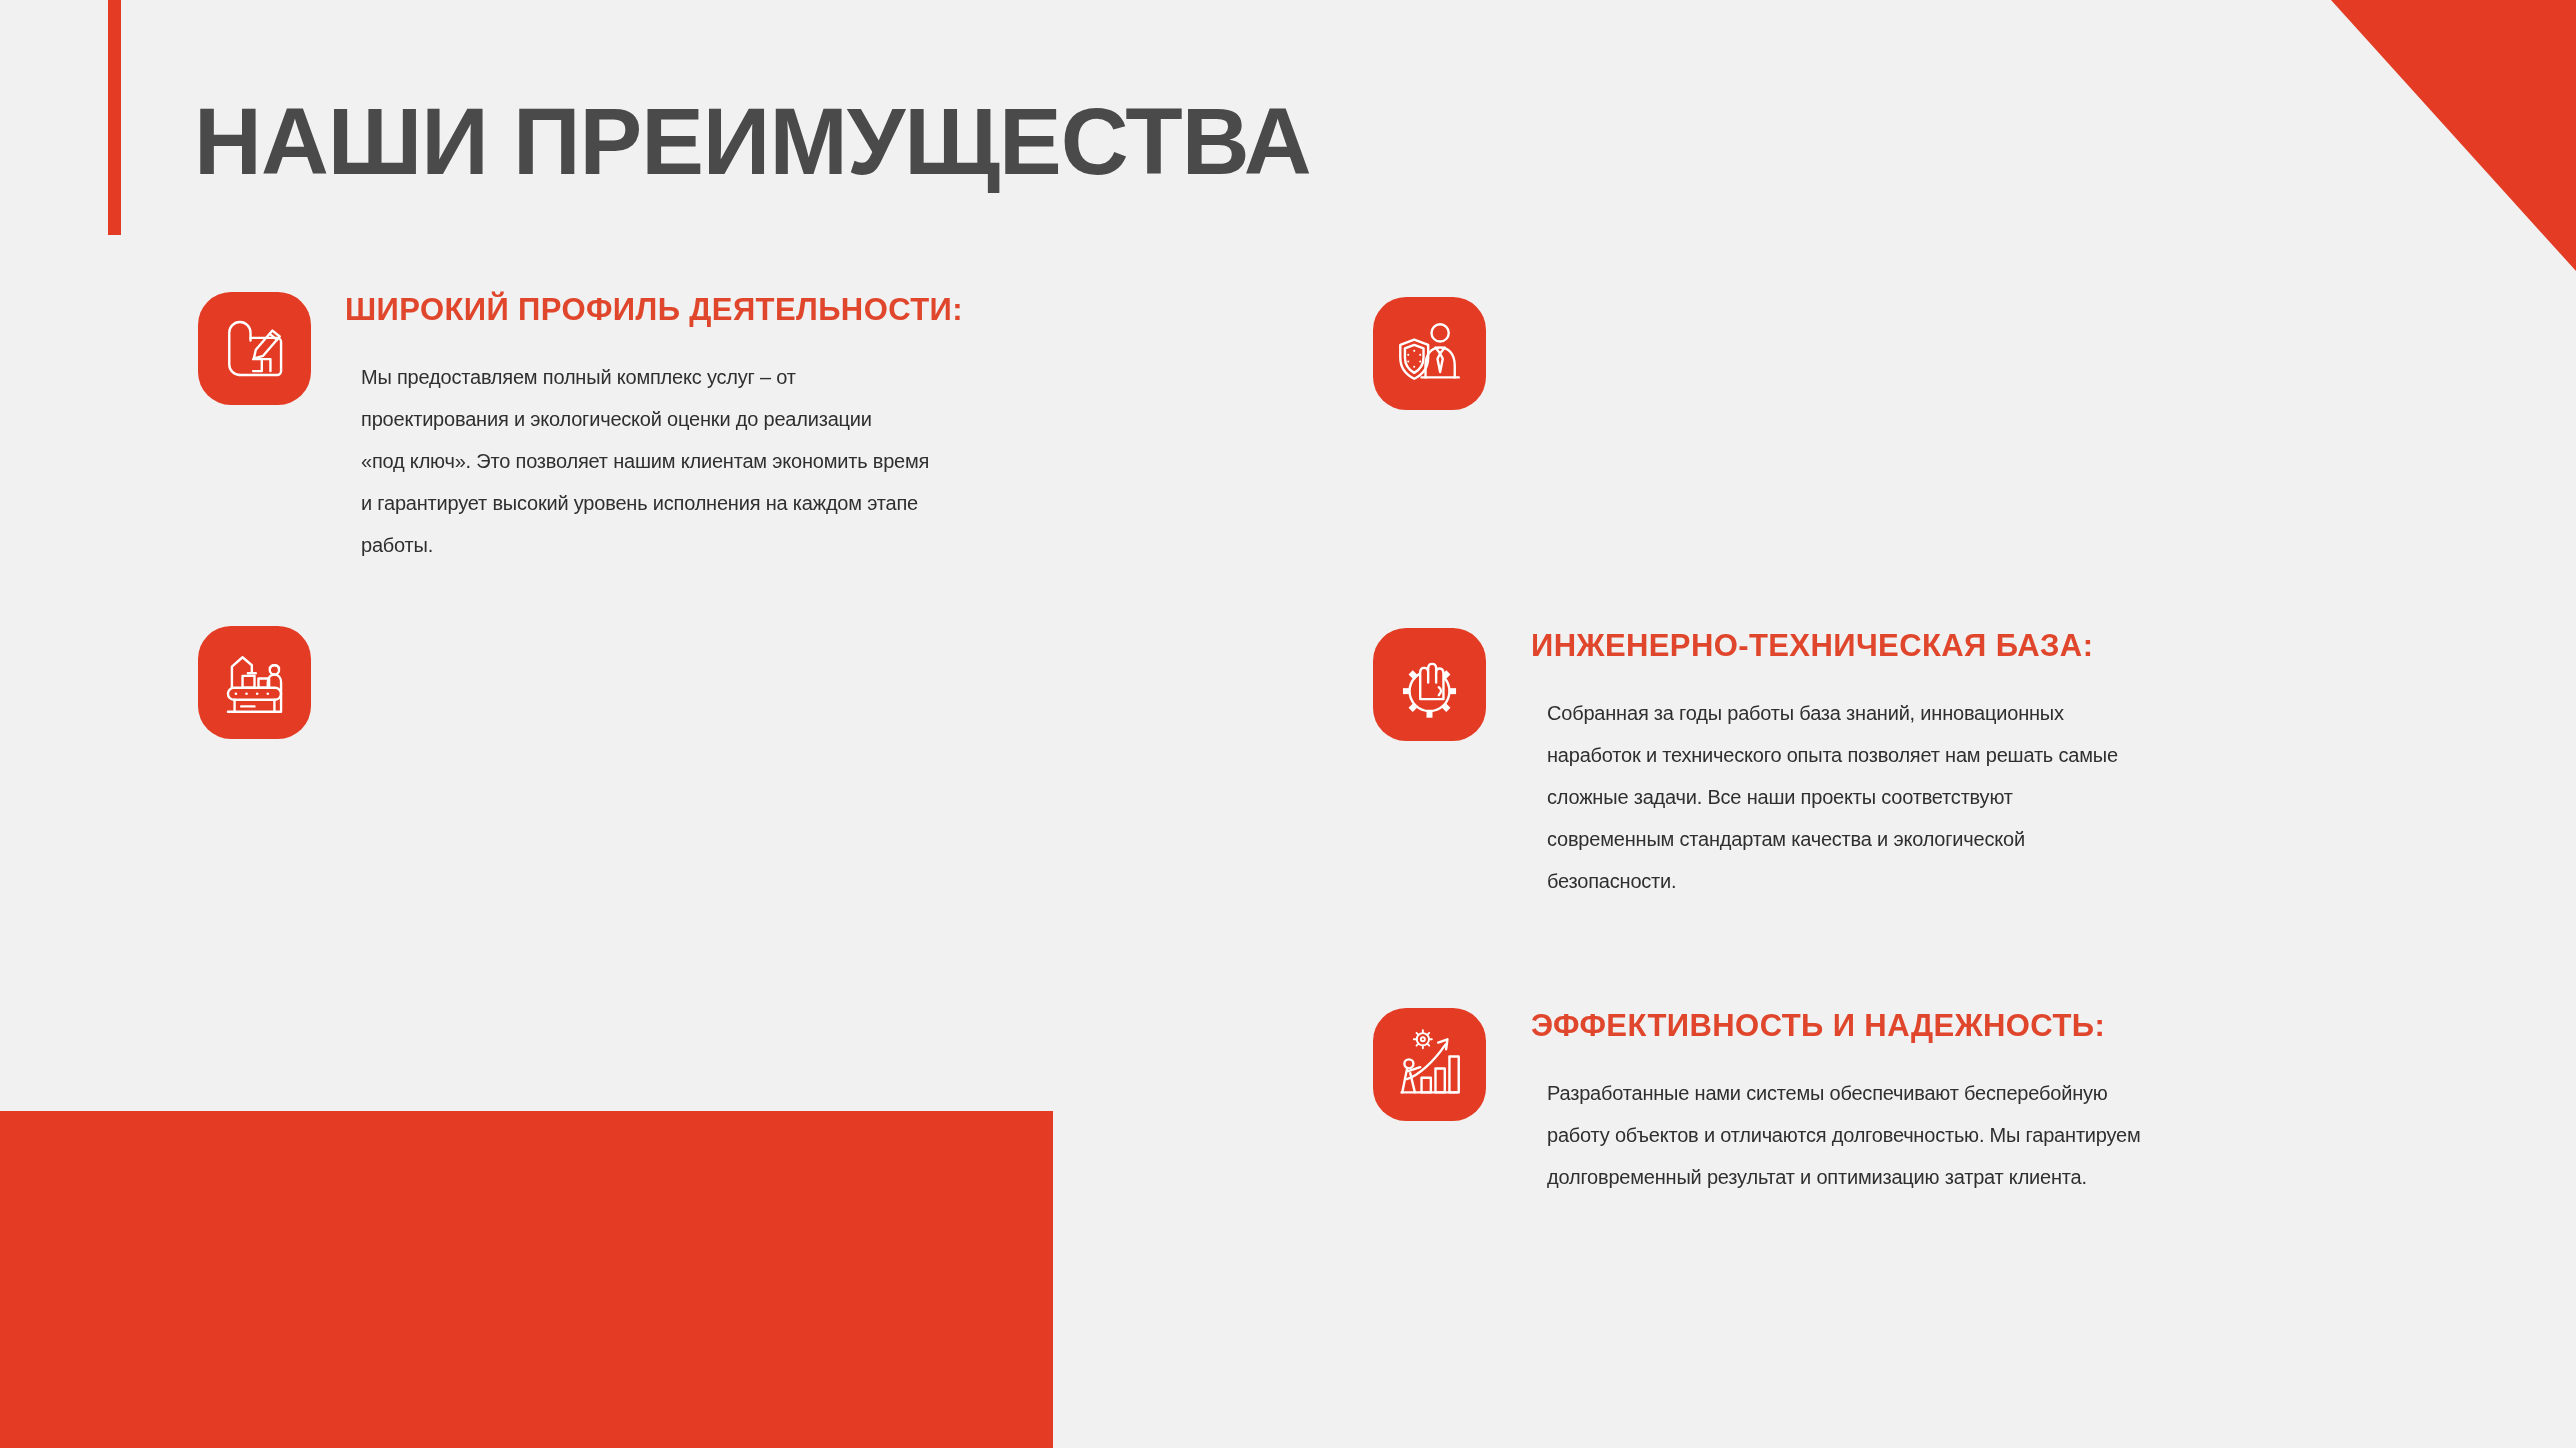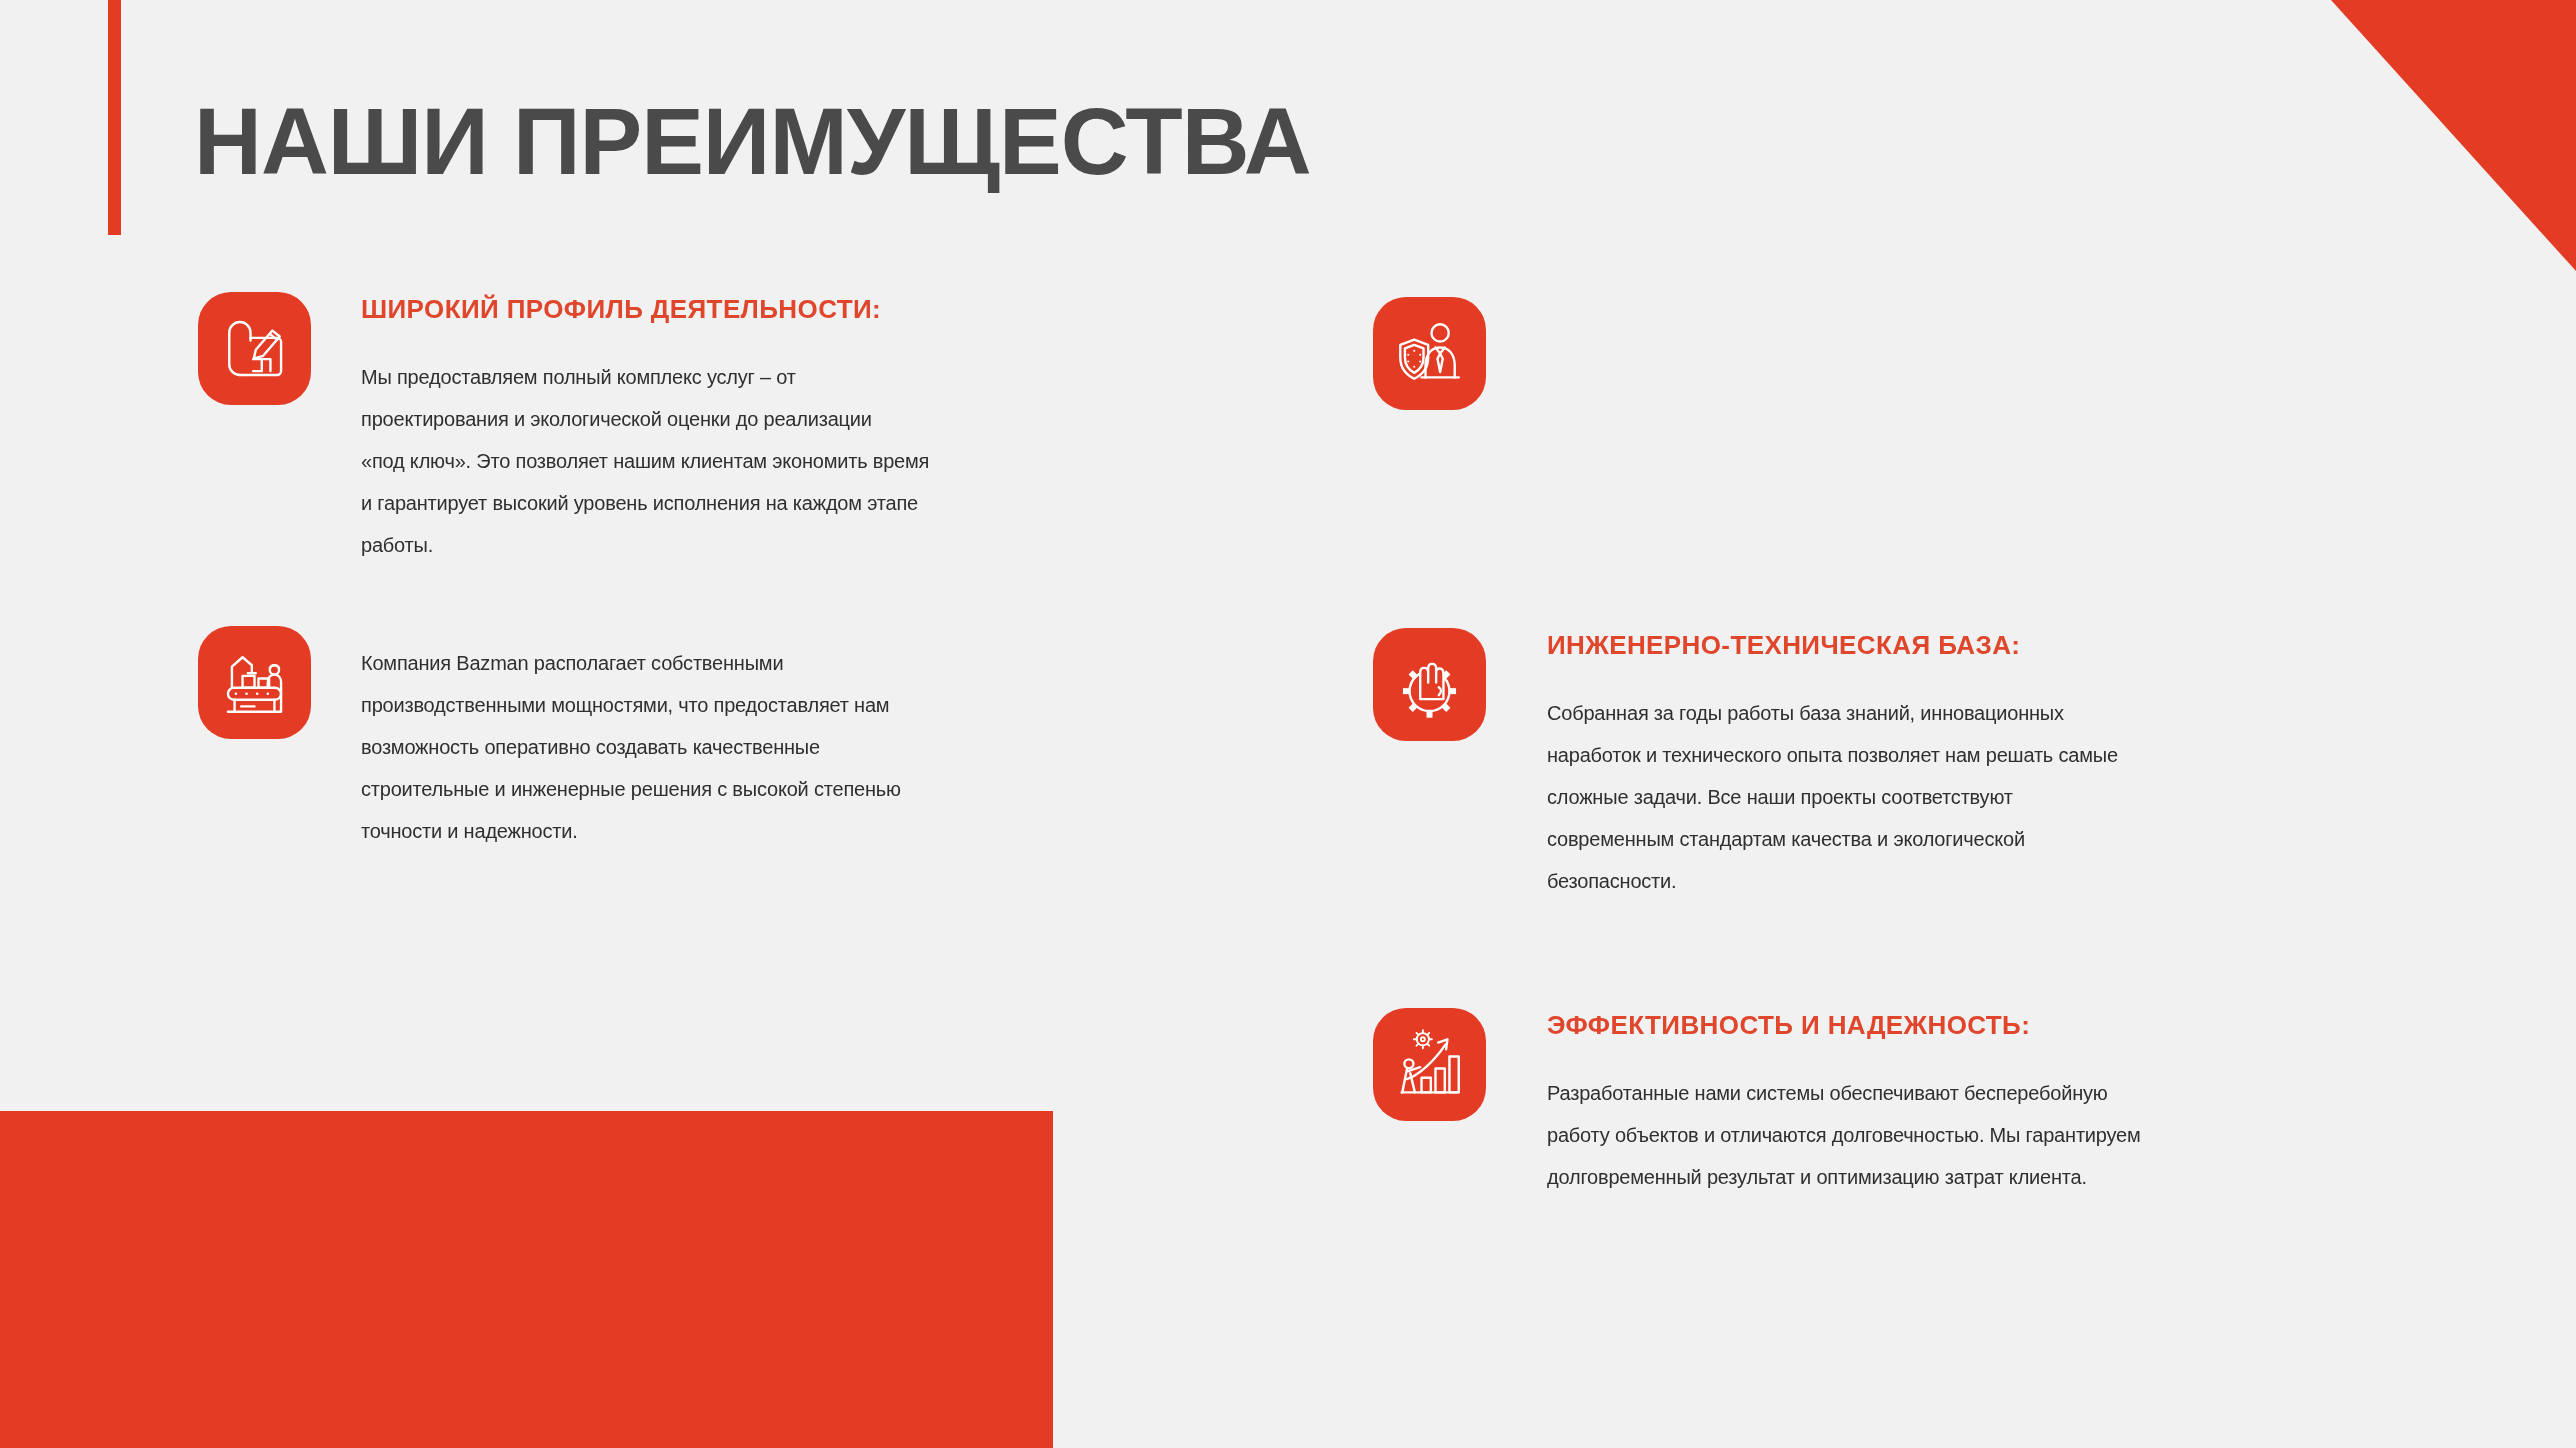--- a/index.html
+++ b/index.html
@@ -57,22 +57,22 @@
     position:absolute;left:0;top:0;
     width:113px;height:113px;
     border-radius:33px;
     background:var(--red);
     display:flex;align-items:center;justify-content:center;
   }
   .tile svg{width:85px;height:85px;display:block;}
   .content{margin-left:147px;width:max-content;}
   .advantage.right .content{margin-left:158px;}
   .content h3{
-    margin:0 0 29px 16px;
-    font-size:26px;line-height:35px;font-weight:700;
+    margin:0 0 29px 0;
+    font-size:31px;line-height:35px;font-weight:700;
     color:var(--heading-red);
     letter-spacing:0.4px;
     white-space:nowrap;
   }
   .content p{
     margin:16px;
     font-size:20px;line-height:42px;font-weight:400;
     color:var(--body-gray);
     letter-spacing:-0.2px;
     white-space:pre-line;
@@ -136,25 +136,20 @@
         <rect x="23" y="27" width="9" height="9"></rect>
         <rect x="35" y="29" width="8" height="7"></rect>
         <path d="M15 36 V20 l8-7 7 6 M30 19 v6 M27 25 h6"></path>
         <circle cx="47" cy="22.5" r="3.5"></circle>
         <path d="M43.5 21 a4 4 0 0 1 7 0"></path>
         <path d="M42 36 v-4 c0-3.5 2-6 5-6 s5 2.5 5 6 v21"></path>
         <path d="M17 45 v9 M47 45 v9 M12 54 h40 M22 50 h10"></path>
       </svg>
     </div>
     <div class="content">
-      <p>Компания Bazman располагает собственными
-производственными мощностями, что предоставляет нам
-возможность оперативно создавать качественные
-строительные и инженерные решения с высокой степенью
-точности и надежности.</p>
     </div>
   </section>
 
   <section class="advantage adv-3 right">
     <div class="tile">
       <svg viewBox="0 0 64 64" fill="none" stroke="#ffffff" stroke-width="1.8" stroke-linecap="round" stroke-linejoin="round">
         <circle cx="40" cy="16.5" r="6.5"></circle>
         <path d="M29 50 v-9 c0-9 5-13.5 11-13.5 s11 4.5 11 13.5 v9"></path>
         <path d="M26 50 h28"></path>
         <path d="M36.5 27.5 L40 32 l3.5 -4.5 M40 32 l-2 4 2 10 2-10 z"></path>

